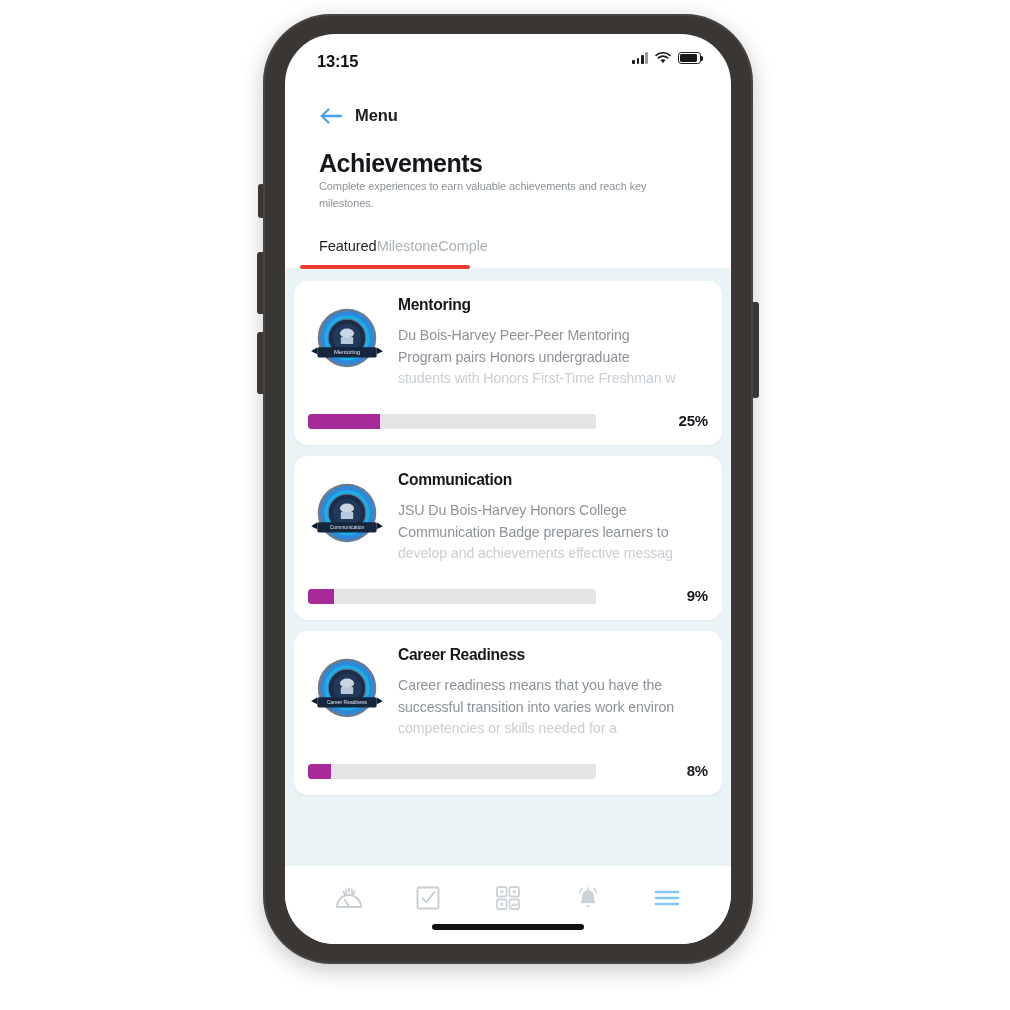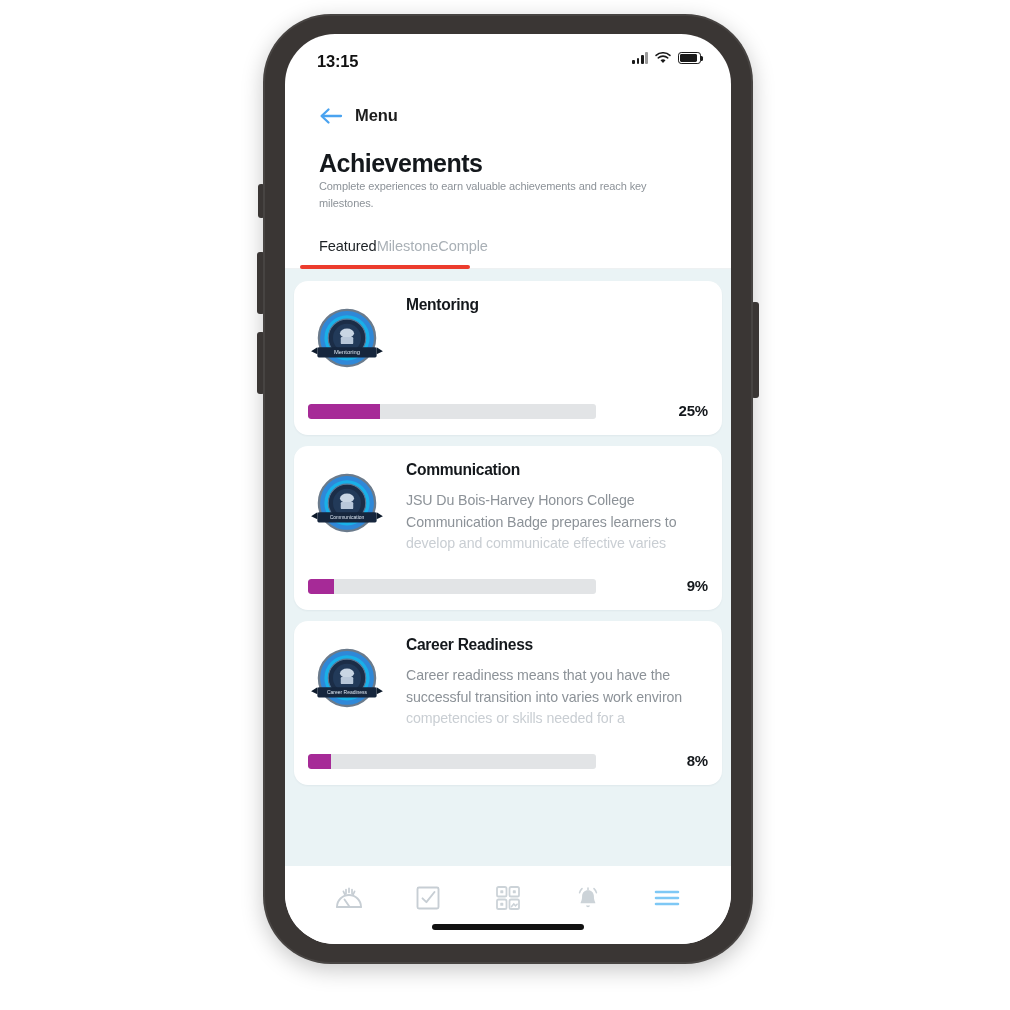--- a/index.html
+++ b/index.html
@@ -143,21 +143,21 @@
     height: 616px;
   }
   .card {
     background: #ffffff;
     border-radius: 14px;
     margin-bottom: 11px;
     padding: 15px 0 16px 0;
     box-shadow: 0 1px 2px rgba(20,40,60,0.05);
     overflow: hidden;
   }
-  .card-top { display: flex; gap: 10px; padding: 0 14px; }
+  .card-top { display: flex; gap: 2px; padding: 0 14px; }
   .badge-wrap { flex: 0 0 78px; padding-top: 6px; }
   .badge-svg { width: 78px; height: 78px; display: block; }
   .card-text { flex: 1 1 auto; padding-left: 10px; min-width: 0; }
   .card-title {
     font-size: 15.6px; font-weight: bold; color: #14181c;
     letter-spacing: -0.3px; margin-bottom: 11px;
   }
   .card-desc {
     position: relative;
     font-size: 14.2px; line-height: 1.52; color: #8c9298;
@@ -278,20 +278,25 @@
                 <ellipse cx="50" cy="40" rx="9" ry="6" fill="#c9d6e4"></ellipse>
                 <rect x="42" y="45" width="16" height="9" rx="1.5" fill="#b9c8da"></rect>
                 <rect x="12" y="58" width="76" height="13" rx="2" fill="#16263d"></rect>
                 <path d="M12 58 4 63l8 4z" fill="#0e1b2c"></path>
                 <path d="M88 58l8 5-8 4z" fill="#0e1b2c"></path>
                 <text x="50" y="67" font-size="7.5" fill="#dbe6f2" text-anchor="middle" font-family="Liberation Sans, sans-serif">Mentoring</text>
               </svg>
             </div>
             <div class="card-text">
               <div class="card-title">Mentoring</div>
+              <div class="card-desc">
+                <span class="ln">Du Bois-Harvey Peer-Peer Mentoring</span>
+                <span class="ln">Program pairs Honors undergraduate</span>
+                <span class="ln">students with Honors First-Time Freshman w</span>
+              </div>
             </div>
           </div>
           <div class="progress-row">
             <div class="track">
               <div class="fill-bar" style="width: 25%;"></div>
             </div>
             <div class="pct">25%</div>
           </div>
         </div>
 
@@ -311,21 +316,21 @@
                 <path d="M12 58 4 63l8 4z" fill="#0e1b2c"></path>
                 <path d="M88 58l8 5-8 4z" fill="#0e1b2c"></path>
                 <text x="50" y="67" font-size="6.4" fill="#dbe6f2" text-anchor="middle" font-family="Liberation Sans, sans-serif">Communication</text>
               </svg>
             </div>
             <div class="card-text">
               <div class="card-title">Communication</div>
               <div class="card-desc">
                 <span class="ln">JSU Du Bois-Harvey Honors College</span>
                 <span class="ln">Communication Badge prepares learners to</span>
-                <span class="ln">develop and communicate effective varies</span>
+                <span class="ln">develop and achievements effective messag</span>
               </div>
             </div>
           </div>
           <div class="progress-row">
             <div class="track">
               <div class="fill-bar" style="width: 9%;"></div>
             </div>
             <div class="pct">9%</div>
           </div>
         </div>

